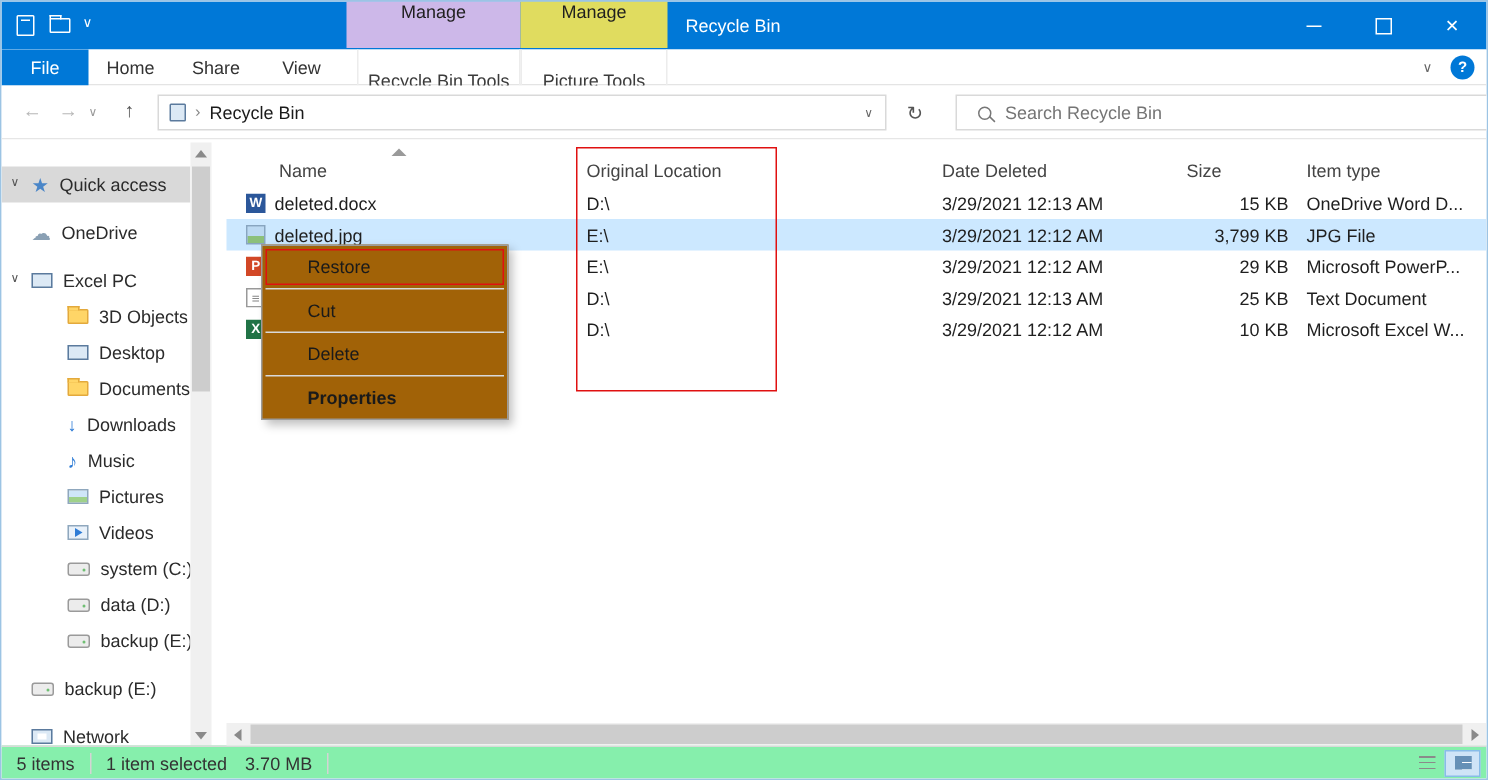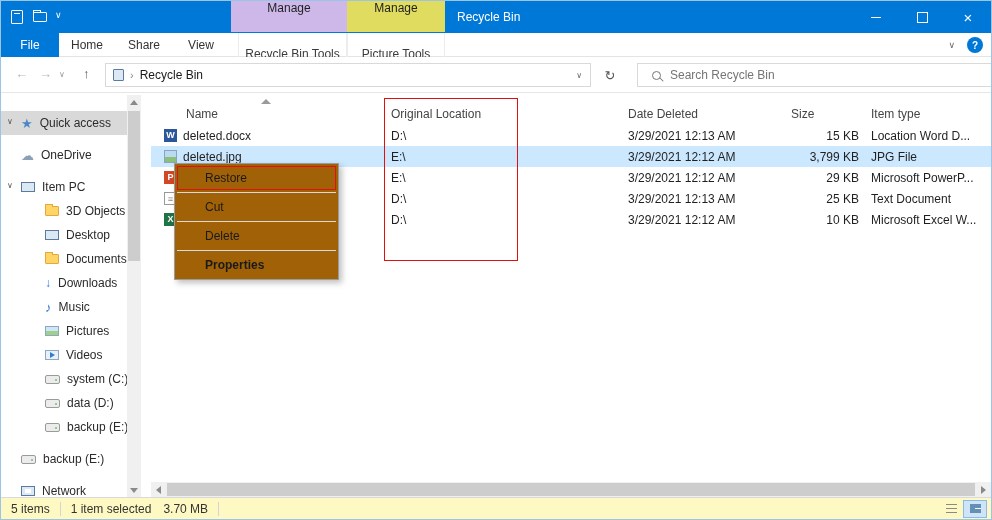--- a/index.html
+++ b/index.html
@@ -129,21 +129,21 @@
   .red-restore { position:absolute; left:2px; right:2px; top:2px; height:24px; border:1px solid #e01010; pointer-events:none; }
 
   
   .hscroll { position:absolute; left:150px; right:0; bottom:2px; height:15px; background:#f0f0f0; display:flex; align-items:center; z-index:4; }
   .hs-btn { width:15px; height:15px; display:flex; align-items:center; justify-content:center; flex:none; }
   .tri-left { width:0; height:0; border-top:4px solid transparent; border-bottom:4px solid transparent; border-right:5px solid #8a8a8a; }
   .tri-right { width:0; height:0; border-top:4px solid transparent; border-bottom:4px solid transparent; border-left:5px solid #8a8a8a; }
   .hs-thumb { flex:1; height:13px; background:#cdcdcd; margin:0 1px; }
 
   
-  .statusbar { position:absolute; left:0; bottom:0; width:100%; height:22px; background:#fef9c3; border-top:1px solid #d9d9d9; display:flex; align-items:center; color:#333; }
+  .statusbar { position:absolute; left:0; bottom:0; width:100%; height:22px; background:#86efac; border-top:1px solid #d9d9d9; display:flex; align-items:center; color:#333; }
   .sb-seg { padding:0 10px; white-space:nowrap; }
   .sb-size { padding-left:2px; padding-right:10px; }
   .sb-div { width:1px; height:14px; background:#d4d4d4; flex:none; }
   .sb-right { margin-left:auto; display:flex; margin-right:4px; }
   .vbtn { width:24px; height:18px; display:flex; align-items:center; justify-content:center; border:1px solid transparent; }
   .vbtn.active { background:#cfe4f7; border-color:#88bce8; }
   .vi-lines { width:11px; height:9px; background:repeating-linear-gradient(#8a8a8a 0 1px, transparent 1px 4px); }
   .vi-thumbs { width:11px; height:9px; background:
       linear-gradient(90deg,#5a87b0 0 5px, transparent 5px),
       repeating-linear-gradient(#5a87b0 0 4px, #fff 4px 5px); border:0; background-color:#5a87b0; opacity:.9; }
@@ -208,21 +208,21 @@
         <span class="ico ico-star"></span>
         <span class="nav-label">Quick access</span>
       </div>
       <div class="nav-item gap">
         <span class="ico ico-cloud"></span>
         <span class="nav-label">OneDrive</span>
       </div>
       <div class="nav-item gap">
         <span class="expander">∨</span>
         <span class="ico ico-pc"></span>
-        <span class="nav-label">Item PC</span>
+        <span class="nav-label">Excel PC</span>
       </div>
       <div class="nav-item lvl1">
         <span class="ico ico-folder"></span>
         <span class="nav-label">3D Objects</span>
       </div>
       <div class="nav-item lvl1">
         <span class="ico ico-pc"></span>
         <span class="nav-label">Desktop</span>
       </div>
       <div class="nav-item lvl1">
@@ -288,21 +288,21 @@
       </div>
 
       <div class="row">
         <span class="c-name">
             <span class="fi fi-word"></span>
             <span>deleted.docx</span>
           </span>
         <span class="c-loc">D:\</span>
         <span class="c-date">3/29/2021 12:13 AM</span>
         <span class="c-size">15 KB</span>
-        <span class="c-type">Location Word D...</span>
+        <span class="c-type">OneDrive Word D...</span>
       </div>
       <div class="row sel">
         <span class="c-name">
             <span class="fi fi-img"></span>
             <span>deleted.jpg</span>
           </span>
         <span class="c-loc">E:\</span>
         <span class="c-date">3/29/2021 12:12 AM</span>
         <span class="c-size">3,799 KB</span>
         <span class="c-type">JPG File</span>

